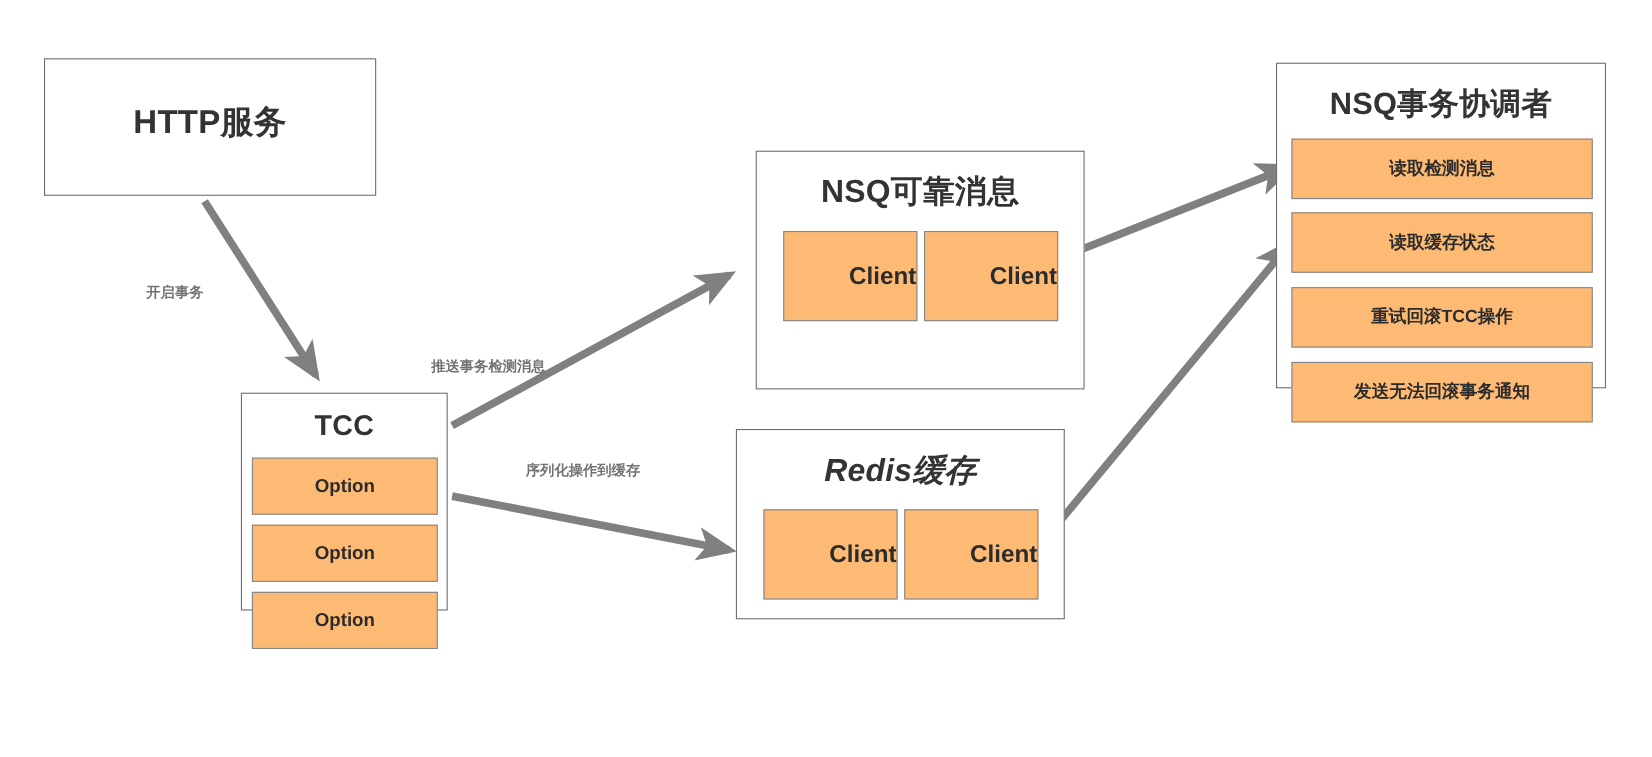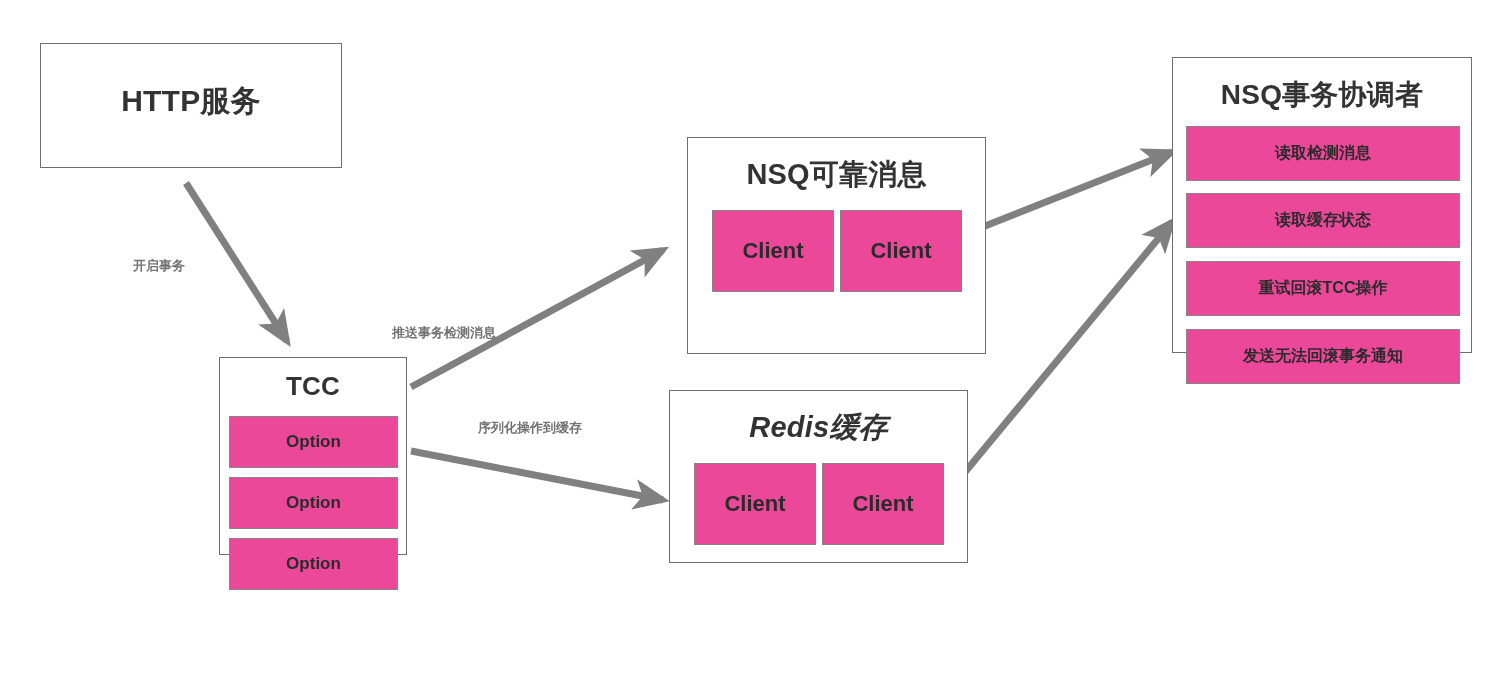--- a/index.html
+++ b/index.html
@@ -31,35 +31,35 @@
     text-align: center;
     font-weight: bold;
     color: #333333;
     letter-spacing: 0.2px;
     white-space: nowrap;
   }
   .sub-box {
     position: absolute;
     box-sizing: border-box;
     border: 1px solid #868686;
-    background: #ec4899;
+    background: #fdba74;
     display: flex;
     align-items: center;
     justify-content: center;
   }
   .sub-label {
     font-weight: bold;
     color: #2b2b2b;
     text-align: center;
     white-space: nowrap;
   }
 
   
   #node-http {
-    left: 40px;  top: 43px;
+    left: 40px;  top: 53px;
     width: 302px; height: 125px;
   }
   #node-http .node-title {
     margin-top: 37px;
     font-size: 30px;
   }
 
   #node-tcc {
     left: 219px; top: 357px;
     width: 188px; height: 198px;
@@ -92,28 +92,29 @@
   }
   #node-redis .node-title {
     margin-top: 17px;
     font-size: 29px;
     font-style: italic;
   }
   .client-row .sub-box {
     top: 72px;
     width: 122px;
     height: 82px;
+    justify-content: flex-end;
   }
   .client-row .sub-box.c0 { left: 24px; }
   .client-row .sub-box.c1 { left: 152px; }
   .client-row .sub-label { font-size: 22px; }
 
   #node-coord {
     left: 1160px; top: 57px;
-    width: 300px; height: 296px; margin-left: 12px;
+    width: 300px; height: 296px;
   }
   #node-coord .node-title {
     margin-top: 18px;
     font-size: 28px;
   }
   #node-coord .sub-box {
     left: 13px;
     width: 274px;
     height: 55px;
   }

